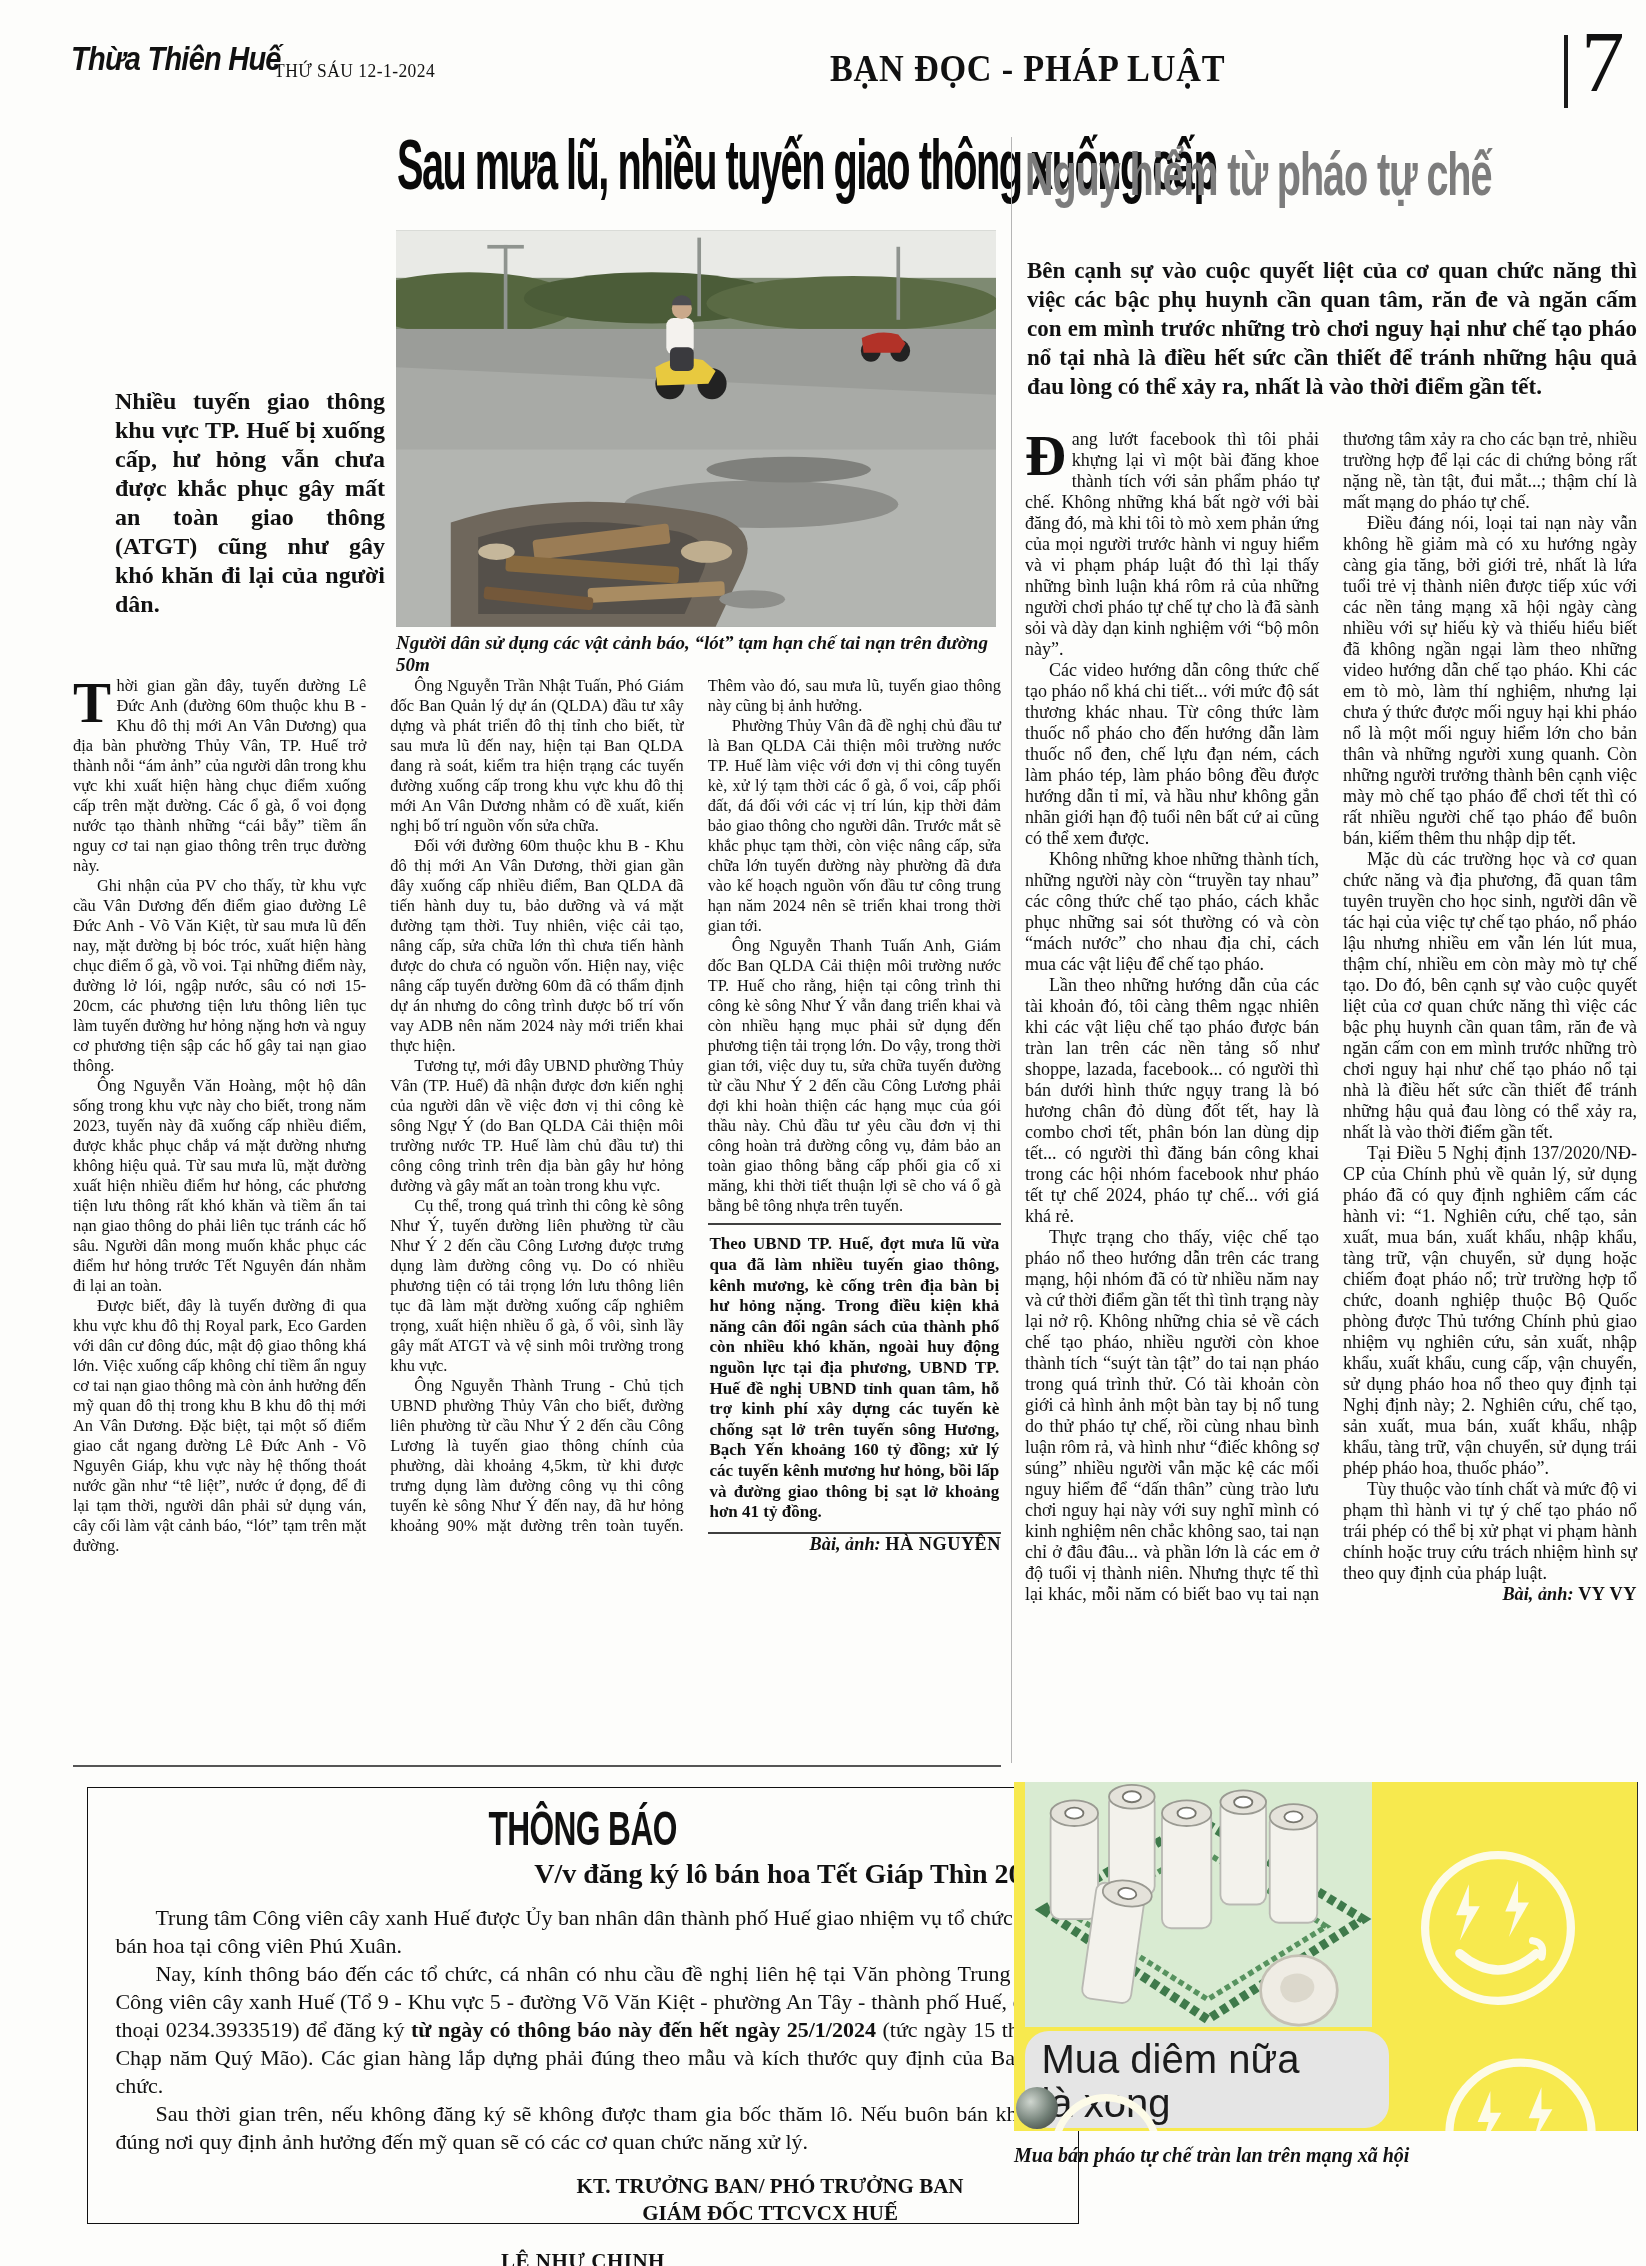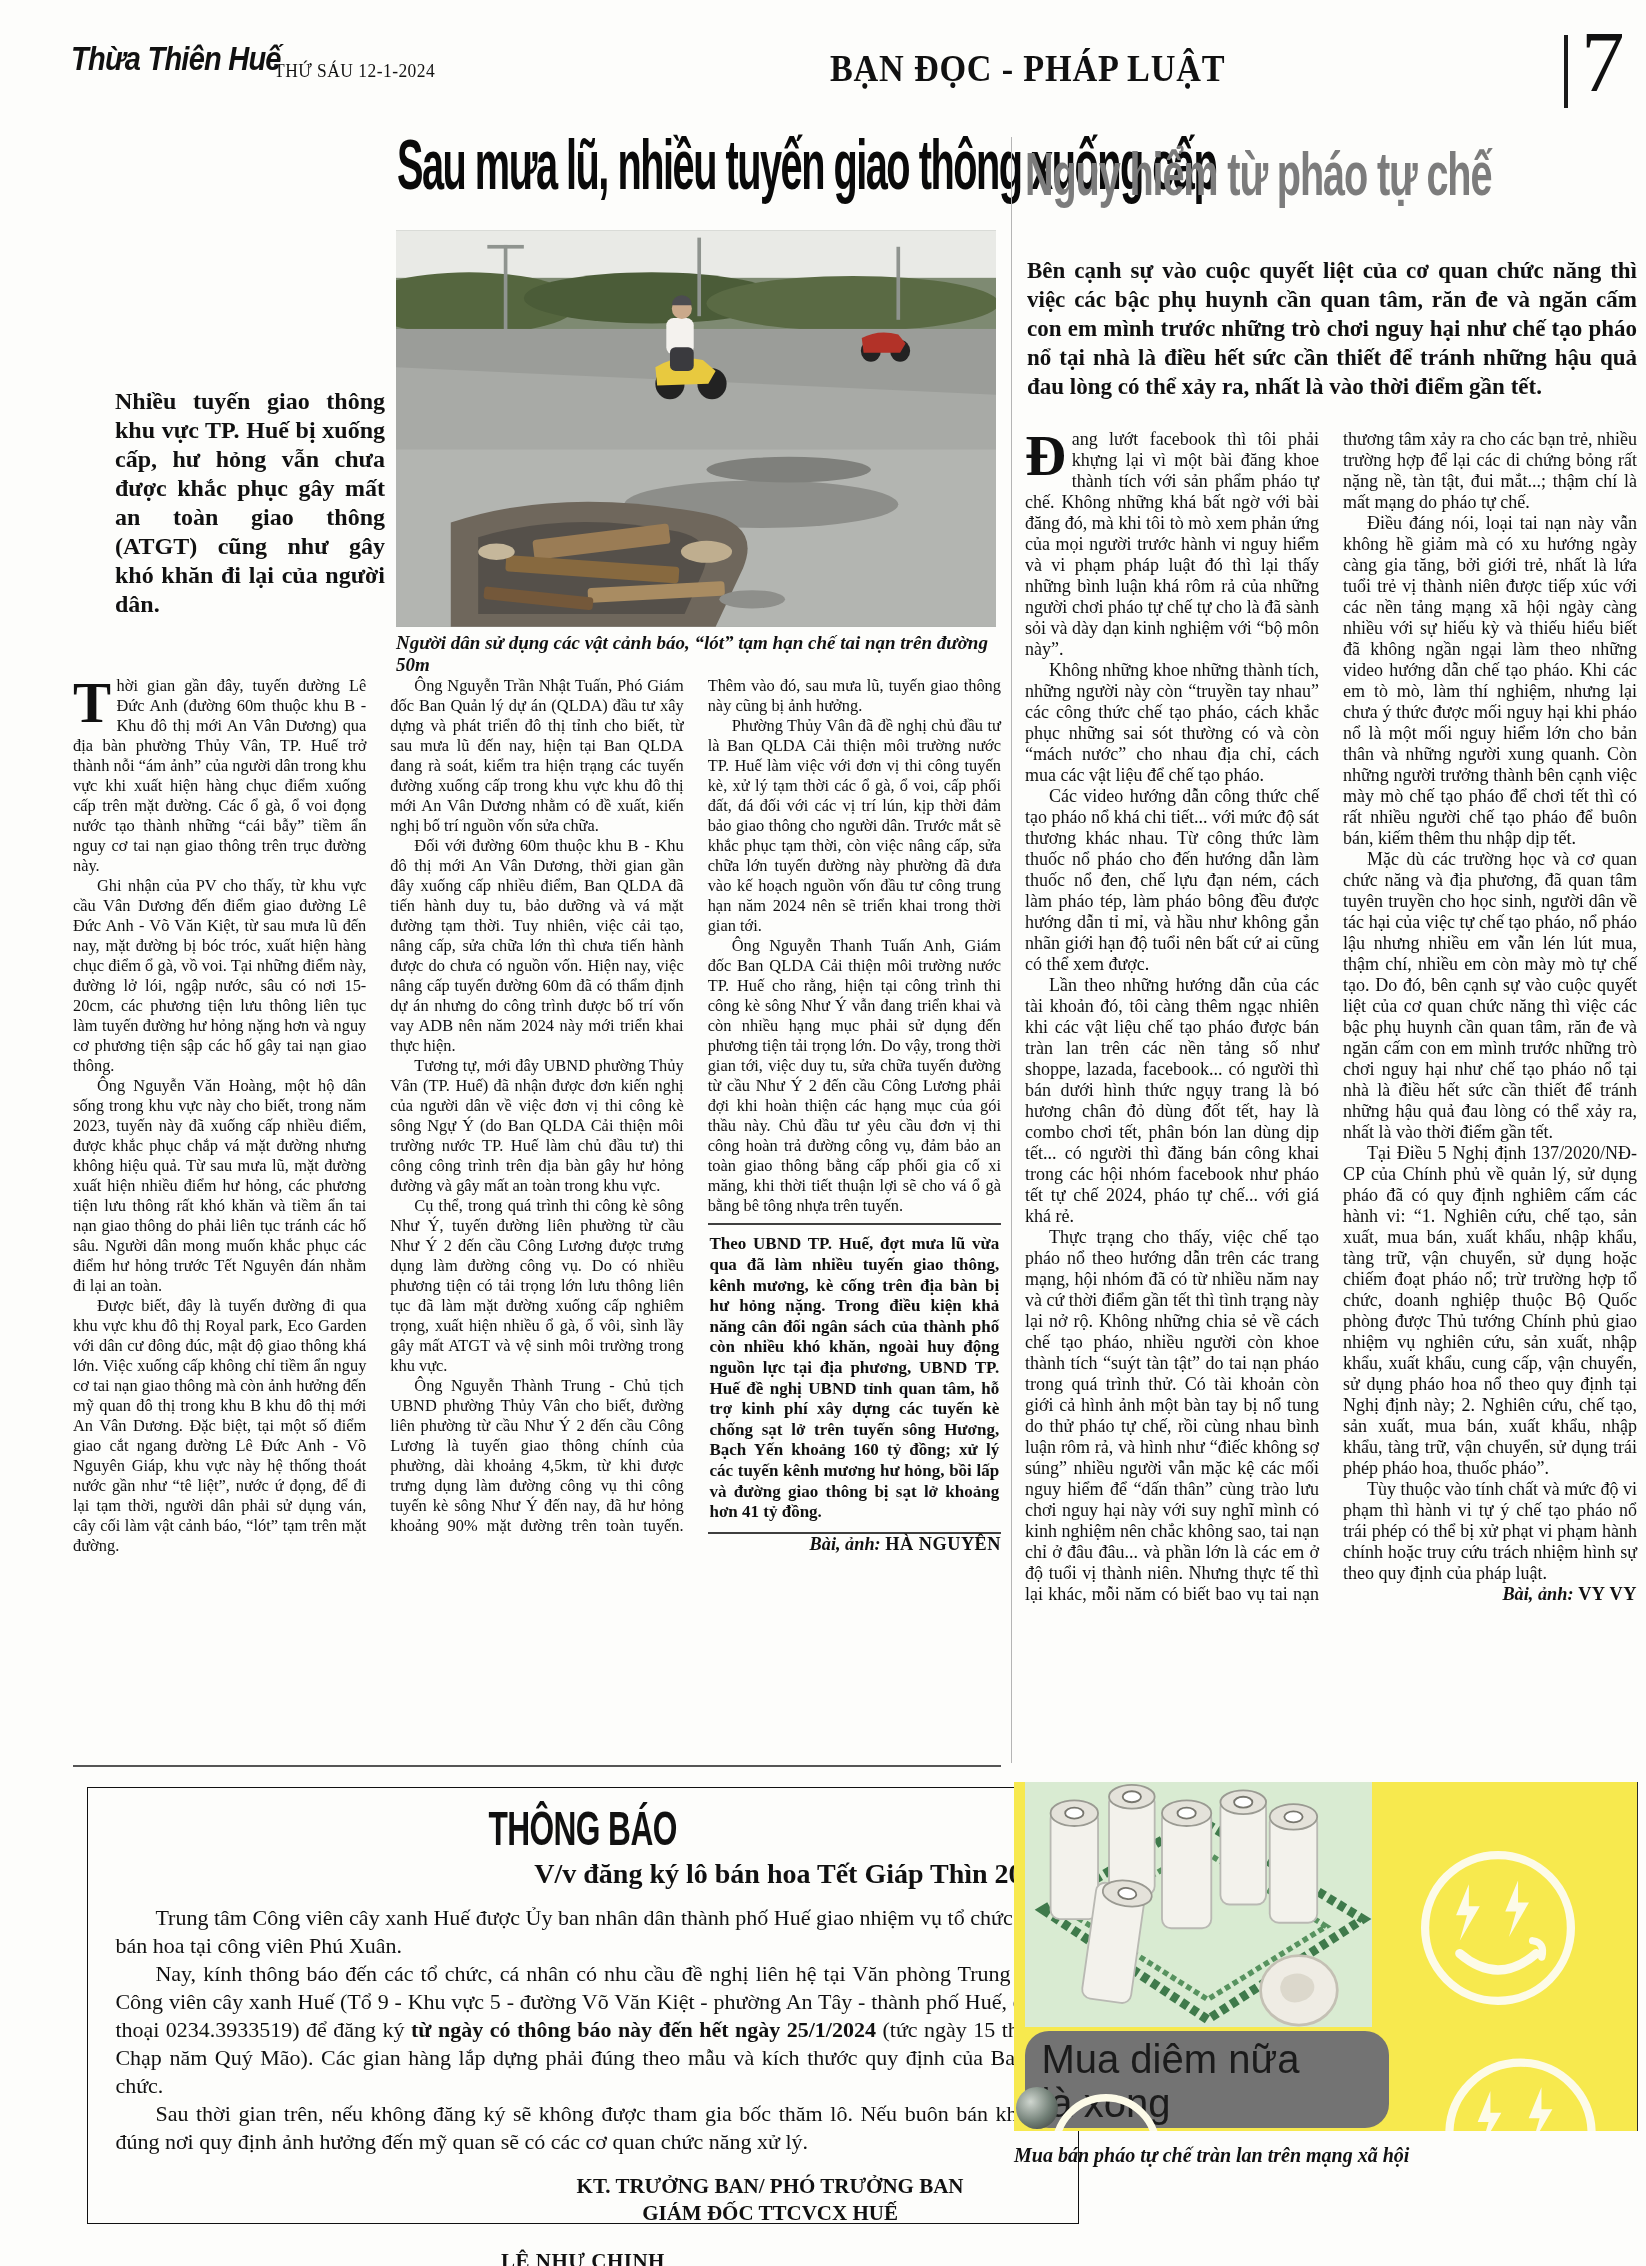--- a/index.html
+++ b/index.html
@@ -64,21 +64,21 @@
   .notice-subject{text-align:right;font-weight:bold;font-size:28px;margin-top:1.8px;}
   .notice-body{margin-top:14.6px;font-size:22px;line-height:28px;text-align:justify;}
   .notice-body p{margin:0;text-indent:40px;}
   .sig-block{margin:16.4px 0 0 auto;width:60%;text-align:center;font-weight:bold;font-size:21px;line-height:27.4px;}
   .sig-name{margin-top:22px;text-align:center;font-weight:bold;font-size:21px;letter-spacing:0.5px;}
 
   
   .social{position:absolute;left:1014px;top:1782px;width:624px;height:349px;background:#f7e94e;
           border-right:1.8px solid #2b2b2b;box-sizing:border-box;overflow:hidden;}
   .inner-photo{position:absolute;left:11px;top:0;width:347px;height:245px;background:#dcecd6;}
-  .chat-bubble{position:absolute;left:11px;top:249px;width:364px;height:97px;background:#737373;
+  .chat-bubble{position:absolute;left:11px;top:249px;width:364px;height:97px;background:#e5e5e5;
                border-radius:24px;padding:5.5px 3.7px 0 16.4px;box-sizing:border-box;
                font-family:"Liberation Sans",sans-serif;font-size:40px;line-height:44px;color:#1b1b1b;}
   .chat-avatar{position:absolute;left:1.8px;top:305px;width:42px;height:42px;border-radius:50%;
                background:radial-gradient(circle at 35% 35%,#cfd6cf 0%,#6f7d74 55%,#333 100%);}
   .smiley{position:absolute;}
   .social-caption{position:absolute;left:1014px;top:2144px;width:624px;font-weight:bold;
                   font-style:italic;font-size:20px;}
 </style>
 </head>
 <body>
@@ -167,22 +167,22 @@
   <div class="v-rule"></div>
 
   <div id="right-headline" class="headline-wrap">
     <span class="headline-inner">Nguy hiểm từ pháo tự chế</span>
   </div>
   <div class="lead">Bên cạnh sự vào cuộc quyết liệt của cơ quan chức năng thì việc các bậc phụ huynh cần quan tâm, răn đe và ngăn cấm con em mình trước những trò chơi nguy hại như chế tạo pháo nổ tại nhà là điều hết sức cần thiết để tránh những hậu quả đau lòng có thể xảy ra, nhất là vào thời điểm gần tết.</div>
 
   <div class="right-body">
     <p class="p-first dropcap">Đang lướt facebook thì tôi phải khựng lại vì một bài đăng khoe thành tích với sản phẩm pháo tự chế. Không những khá bất ngờ với bài đăng đó, mà khi tôi tò mò xem phản ứng của mọi người trước hành vi nguy hiểm và vi phạm pháp luật đó thì lại thấy những bình luận khá rôm rả của những người chơi pháo tự chế tự cho là đã sành sỏi và dày dạn kinh nghiệm với “bộ môn này”.</p>
     <div>
+        <p>Các video hướng dẫn công thức chế tạo pháo nổ khá chi tiết... với mức độ sát thương khác nhau. Từ công thức làm thuốc nổ pháo cho đến hướng dẫn làm thuốc nổ đen, chế lựu đạn ném, cách làm pháo tép, làm pháo bông đều được hướng dẫn tỉ mỉ, và hầu như không gắn nhãn giới hạn độ tuổi nên bất cứ ai cũng có thể xem được.</p>
         <p>Không những khoe những thành tích, những người này còn “truyền tay nhau” các công thức chế tạo pháo, cách khắc phục những sai sót thường có và còn “mách nước” cho nhau địa chỉ, cách mua các vật liệu để chế tạo pháo.</p>
-        <p>Các video hướng dẫn công thức chế tạo pháo nổ khá chi tiết... với mức độ sát thương khác nhau. Từ công thức làm thuốc nổ pháo cho đến hướng dẫn làm thuốc nổ đen, chế lựu đạn ném, cách làm pháo tép, làm pháo bông đều được hướng dẫn tỉ mỉ, và hầu như không gắn nhãn giới hạn độ tuổi nên bất cứ ai cũng có thể xem được.</p>
         <p>Lần theo những hướng dẫn của các tài khoản đó, tôi càng thêm ngạc nhiên khi các vật liệu chế tạo pháo được bán tràn lan trên các nền tảng số như shoppe, lazada, facebook... có người thì bán dưới hình thức ngụy trang là bó hương chân đỏ dùng đốt tết, hay là combo chơi tết, phân bón lan dùng dịp tết... có người thì đăng bán công khai trong các hội nhóm facebook như pháo tết tự chế 2024, pháo tự chế... với giá khá rẻ.</p>
         <p>Thực trạng cho thấy, việc chế tạo pháo nổ theo hướng dẫn trên các trang mạng, hội nhóm đã có từ nhiều năm nay và cứ thời điểm gần tết thì tình trạng này lại nở rộ. Không những chia sẻ về cách chế tạo pháo, nhiều người còn khoe thành tích “suýt tàn tật” do tai nạn pháo trong quá trình thử. Có tài khoản còn giới cả hình ảnh một bàn tay bị nổ tung do thử pháo tự chế, rồi cùng nhau bình luận rôm rả, và hình như “điếc không sợ súng” nhiều người vẫn mặc kệ các mối nguy hiểm để “dấn thân” cùng trào lưu chơi nguy hại này với suy nghĩ mình có kinh nghiệm nên chắc không sao, tai nạn chỉ ở đâu đâu... và phần lớn là các em ở độ tuổi vị thành niên. Nhưng thực tế thì lại khác, mỗi năm có biết bao vụ tai nạn thương tâm xảy ra cho các bạn trẻ, nhiều trường hợp để lại các di chứng bỏng rất nặng nề, tàn tật, đui mắt...; thậm chí là mất mạng do pháo tự chế.</p>
         <p>Điều đáng nói, loại tai nạn này vẫn không hề giảm mà có xu hướng ngày càng gia tăng, bởi giới trẻ, nhất là lứa tuổi trẻ vị thành niên được tiếp xúc với các nền tảng mạng xã hội ngày càng nhiều với sự hiếu kỳ và thiếu hiểu biết đã không ngần ngại làm theo những video hướng dẫn chế tạo pháo. Khi các em tò mò, làm thí nghiệm, nhưng lại chưa ý thức được mối nguy hại khi pháo nổ là một mối nguy hiểm lớn cho bản thân và những người xung quanh. Còn những người trưởng thành bên cạnh việc mày mò chế tạo pháo để chơi tết thì có rất nhiều người chế tạo pháo để buôn bán, kiếm thêm thu nhập dịp tết.</p>
         <p>Mặc dù các trường học và cơ quan chức năng và địa phương, đã quan tâm tuyên truyền cho học sinh, người dân về tác hại của việc tự chế tạo pháo, nổ pháo lậu nhưng nhiều em vẫn lén lút mua, thậm chí, nhiều em còn mày mò tự chế tạo. Do đó, bên cạnh sự vào cuộc quyết liệt của cơ quan chức năng thì việc các bậc phụ huynh cần quan tâm, răn đe và ngăn cấm con em mình trước những trò chơi nguy hại như chế tạo pháo nổ tại nhà là điều hết sức cần thiết để tránh những hậu quả đau lòng có thể xảy ra, nhất là vào thời điểm gần tết.</p>
         <p>Tại Điều 5 Nghị định 137/2020/NĐ-CP của Chính phủ về quản lý, sử dụng pháo đã có quy định nghiêm cấm các hành vi: “1. Nghiên cứu, chế tạo, sản xuất, mua bán, xuất khẩu, nhập khẩu, tàng trữ, vận chuyển, sử dụng hoặc chiếm đoạt pháo nổ; trừ trường hợp tổ chức, doanh nghiệp thuộc Bộ Quốc phòng được Thủ tướng Chính phủ giao nhiệm vụ nghiên cứu, sản xuất, nhập khẩu, xuất khẩu, cung cấp, vận chuyển, sử dụng pháo hoa nổ theo quy định tại Nghị định này; 2. Nghiên cứu, chế tạo, sản xuất, mua bán, xuất khẩu, nhập khẩu, tàng trữ, vận chuyển, sử dụng trái phép pháo hoa, thuốc pháo”.</p>
         <p>Tùy thuộc vào tính chất và mức độ vi phạm thì hành vi tự ý chế tạo pháo nổ trái phép có thể bị xử phạt vi phạm hành chính hoặc truy cứu trách nhiệm hình sự theo quy định của pháp luật.</p>
       </div>
     <p class="byline">
       <span class="lbl">Bài, ảnh:</span>
       <span class="nm">VY VY</span>

